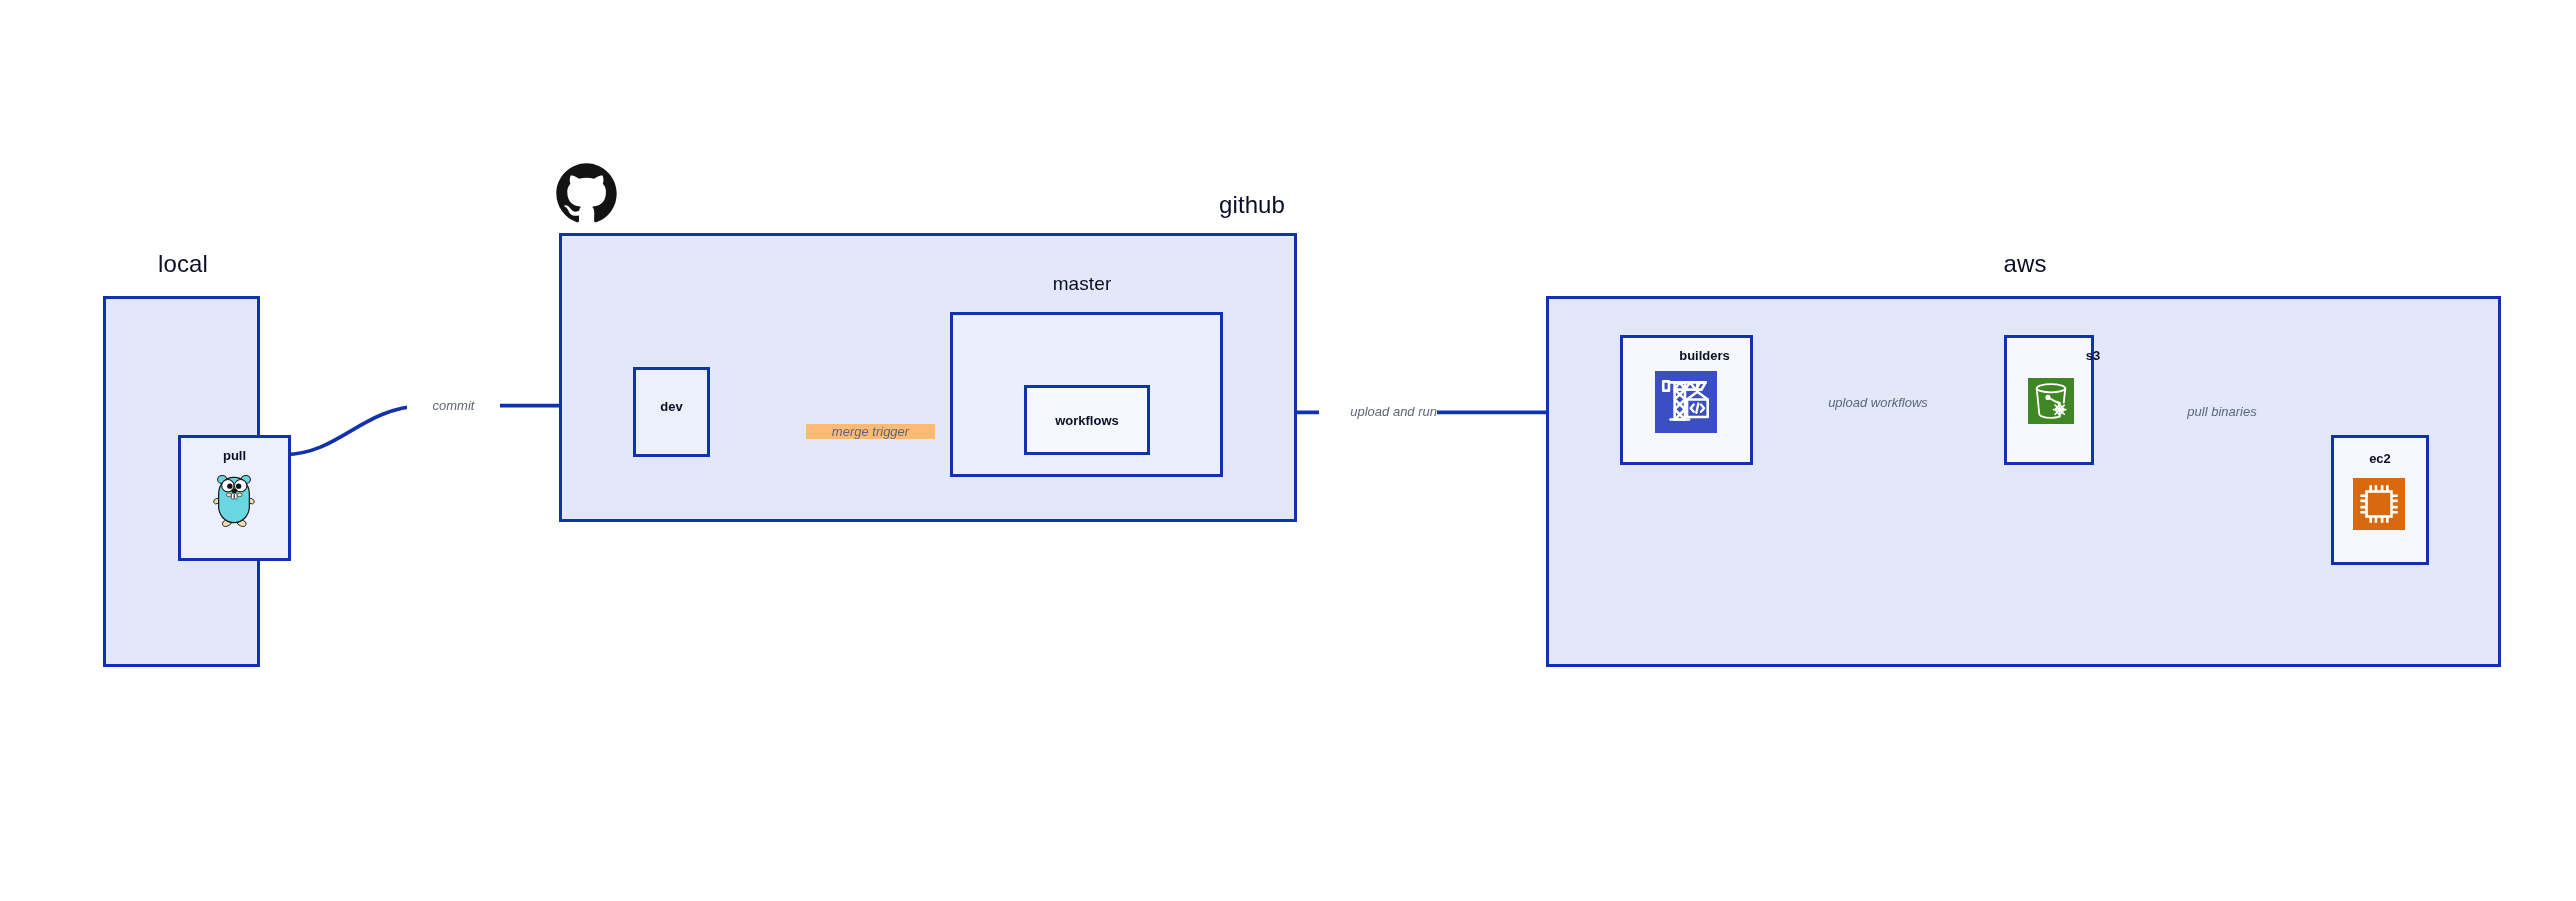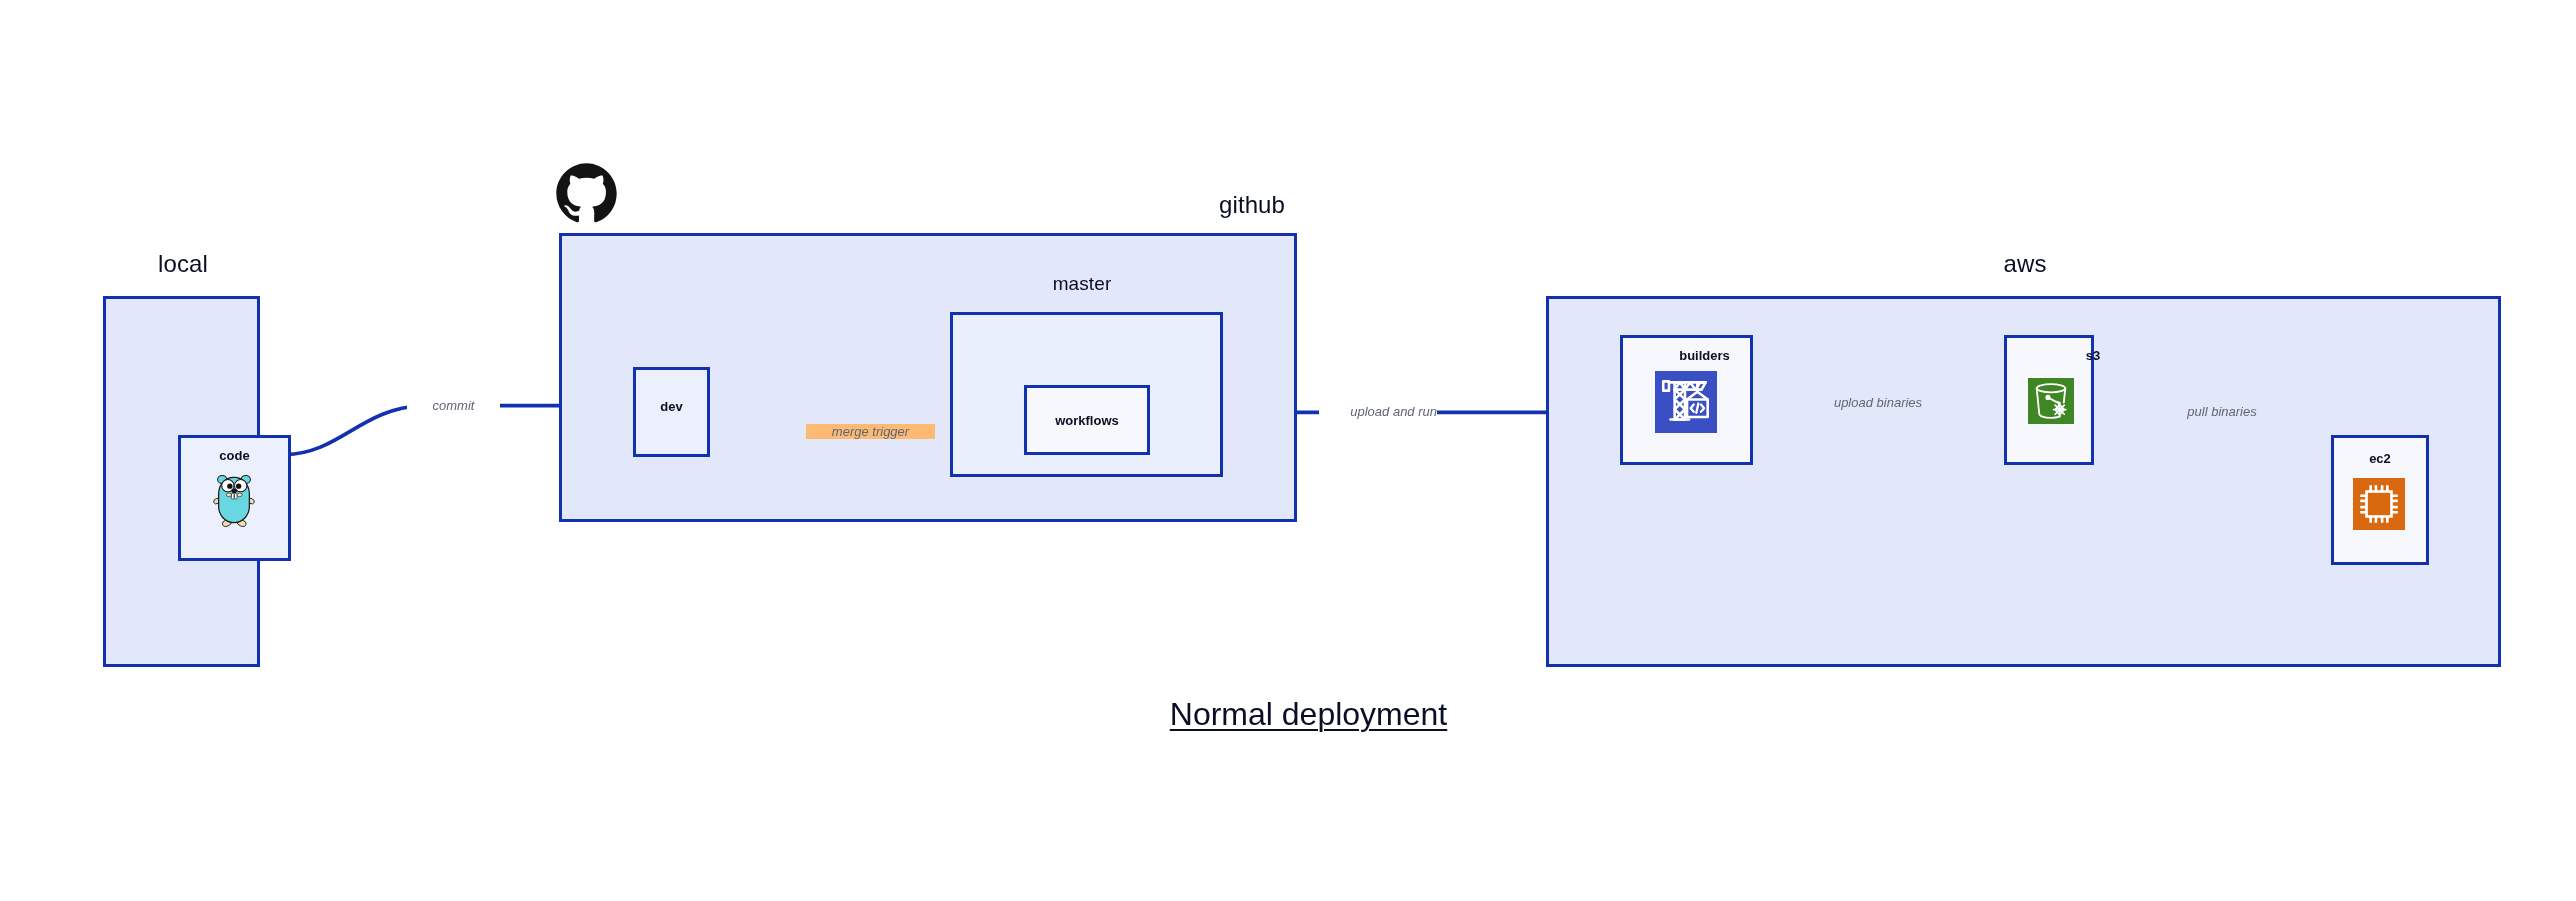--- a/index.html
+++ b/index.html
@@ -135,21 +135,21 @@
       <path d="M 4330 818 C 4400 850 4480 910 4520 938" fill="none" stroke="#1131ae" stroke-width="7" marker-end="url(#arrow)"></path>
     </g>
   </svg>
 
   <div class="zone-label" style="left:103px; top:250px; width:160px;">local</div>
 
   <div class="abs zone" style="left:103px; top:296px; width:157px; height:371px;"></div>
 
   <div class="abs node" style="left:178px; top:435px; width:113px; height:126px;">
   </div>
-  <div class="node-label" style="left:178px; top:448px; width:113px;">code</div>
+  <div class="node-label" style="left:178px; top:448px; width:113px;">pull</div>
 
   <div class="icon-tile" style="left:213px; top:471px; width:42px; height:57px;">
     <svg viewBox="0 0 82 110" width="42" height="57" xmlns="http://www.w3.org/2000/svg">
 
       <ellipse cx="18" cy="16" rx="9" ry="8" fill="#69d7e2" stroke="#1a1a1a" stroke-width="2"></ellipse>
       <ellipse cx="64" cy="16" rx="9" ry="8" fill="#69d7e2" stroke="#1a1a1a" stroke-width="2"></ellipse>
 
       <ellipse cx="8" cy="58" rx="7" ry="5" fill="#f2ddb5" stroke="#1a1a1a" stroke-width="1.6" transform="rotate(-25 8 58)"></ellipse>
       <ellipse cx="74" cy="58" rx="7" ry="5" fill="#f2ddb5" stroke="#1a1a1a" stroke-width="1.6" transform="rotate(25 74 58)"></ellipse>
 
@@ -287,20 +287,19 @@
       </g>
     </svg>
   </div>
 
   <div class="edge-label" style="left:407px; top:398px; width:93px; background:#ffffff;">commit</div>
 
   <div class="edge-label" style="left:806px; top:424px; width:129px; background:#fdba74;">merge trigger</div>
 
   <div class="edge-label" style="left:1319px; top:404px; width:118px; background:#ffffff;text-align:right;">upload and run</div>
 
-  <div class="edge-label" style="left:1819px; top:395px; width:118px; background:#e2e8fa;">upload binaries</div>
+  <div class="edge-label" style="left:1819px; top:395px; width:118px; background:#e2e8fa;">upload workflows</div>
 
   <div class="edge-label" style="left:2173px; top:404px; width:98px; background:transparent;">pull binaries</div>
 
-  <div id="diagram-title" style="left:1128px; top:696px; width:361px; text-align:center;">Normal deployment</div>
 
 </div>
 
 
 </body></html>

